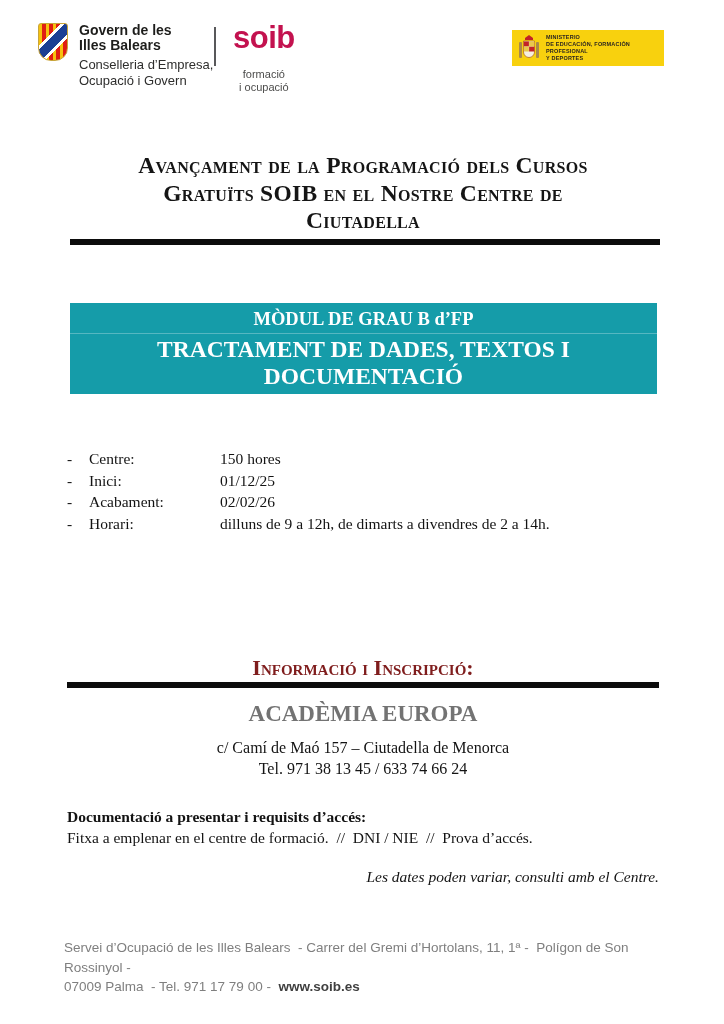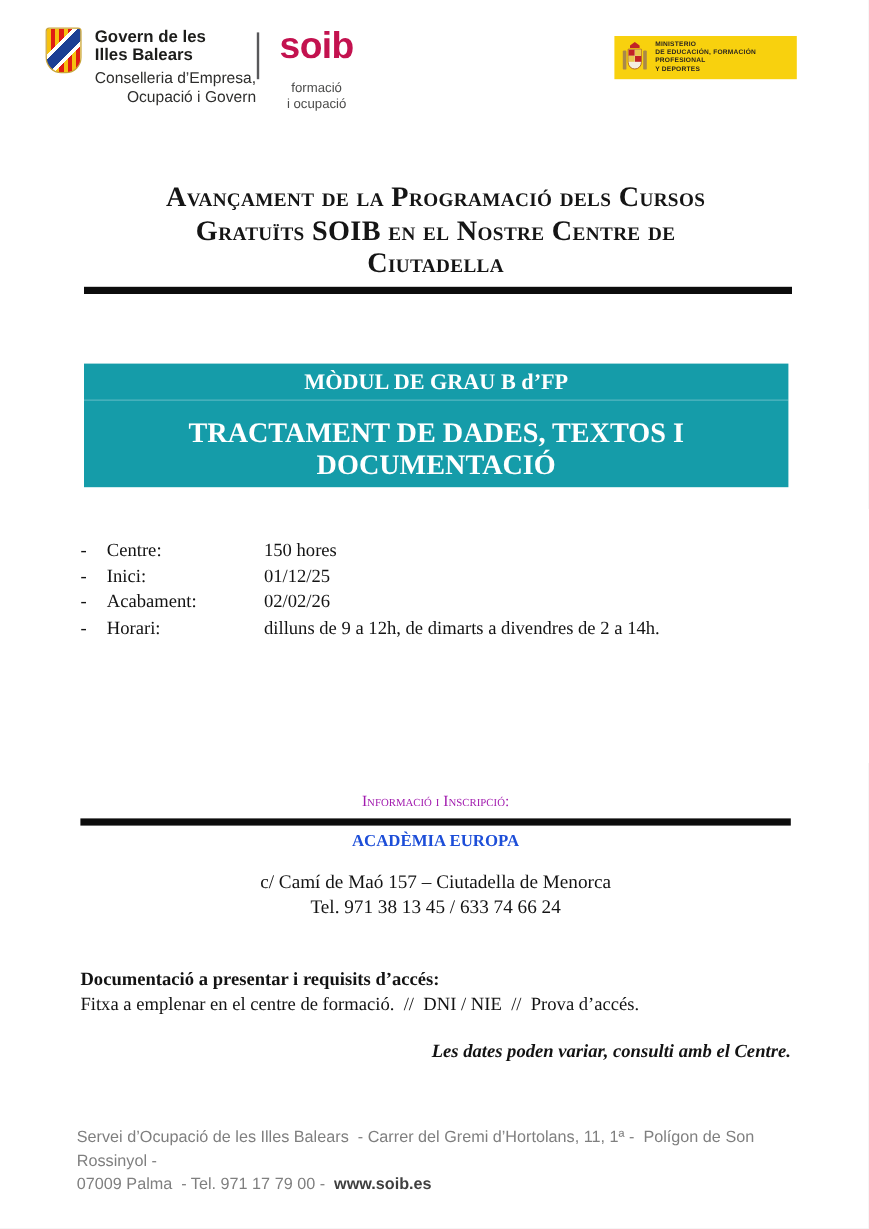--- a/index.html
+++ b/index.html
@@ -14,21 +14,21 @@
   .govern-logo{position:absolute;left:38px;top:23px;display:flex;align-items:flex-start;}
   .shield{
     width:28px;height:36px;flex:0 0 28px;
     border:1px solid #c9a53a;border-radius:3px 3px 13px 13px;
     background:
       linear-gradient(135deg, rgba(0,0,0,0) 34%, #ffffff 34%, #ffffff 40%, #1c3f94 40%, #1c3f94 60%, #ffffff 60%, #ffffff 66%, rgba(0,0,0,0) 66%),
       repeating-linear-gradient(90deg, #f6c20f 0 3.5px, #e01e13 3.5px 7px);
   }
   .govern-text{margin-left:11px;font-family:"Liberation Sans",sans-serif;}
   .govern-name{font-size:14px;line-height:15px;font-weight:bold;color:#1d1d1b;}
-  .govern-dept{font-size:13px;line-height:16px;color:#2e2e2d;margin-top:4px;text-align:right;}
+  .govern-dept{font-size:13px;line-height:16px;color:#2e2e2d;margin-top:4px;}
   .header-divider{position:absolute;left:214px;top:27px;width:2px;height:39px;background:#58585a;}
   .soib-logo{position:absolute;left:233px;top:24px;font-family:"Liberation Sans",sans-serif;text-align:center;}
   .soib-word{font-size:31px;line-height:27px;font-weight:800;letter-spacing:-0.5px;color:#c3124f;}
   .soib-tag{font-size:11px;line-height:13px;color:#4c4c4b;margin-top:17px;}
   .ministry-logo{
     position:absolute;left:512px;top:30px;width:152px;height:36px;background:#f8d10e;
     display:flex;align-items:center;padding-left:6px;box-sizing:border-box;
   }
   .ministry-emblem{flex:0 0 22px;margin-right:6px;}
   .ministry-text{
@@ -43,46 +43,46 @@
     font-variant:small-caps;letter-spacing:.3px;
   }
   .title-rule{position:absolute;left:70px;top:239px;width:590px;height:6px;background:#0c0c0c;}
 
   
   .course-box{
     position:absolute;left:70px;top:303px;width:587px;background:#159ca9;
     color:#ffffff;text-align:center;font-weight:bold;
   }
   .course-level{font-size:18.5px;line-height:21px;padding:6px 8px 3px;}
-  .course-name{font-size:23.5px;line-height:27px;padding:14px 8px 4px;border-top:1px solid rgba(255,255,255,.28);}
+  .course-name{font-size:23.5px;line-height:27px;padding:2px 8px 4px;border-top:1px solid rgba(255,255,255,.28);}
   .course-subtitle{font-size:15px;line-height:18.5px;padding:3px 28px 8px;border-top:1px solid rgba(255,255,255,.28);}
 
   
   .details{position:absolute;left:67px;top:448px;width:586px;font-size:15.5px;line-height:21.5px;color:#131313;}
   .detail-row{display:flex;}
   .detail-dash{width:22px;flex:0 0 22px;}
   .detail-label{width:131px;flex:0 0 131px;}
   .detail-value{flex:1;}
 
   
   .info{position:absolute;left:67px;top:657px;width:592px;text-align:center;}
-  .info-heading{font-variant:small-caps;font-weight:normal;font-size:13px;line-height:22px;color:#a21caf;}
+  .info-heading{font-variant:small-caps;font-weight:bold;font-size:22px;line-height:22px;color:#7f1d1d;}
   .info-rule{height:6px;background:#0c0c0c;margin-top:3px;}
-  .info-center-name{font-weight:bold;font-size:14px;line-height:24px;margin-top:2px;color:#1d4ed8;}
+  .info-center-name{font-weight:bold;font-size:23px;line-height:24px;margin-top:14px;color:#737373;}
   .info-address{font-size:16px;line-height:21px;margin-top:11px;}
   .info-phone{font-size:16px;line-height:21px;}
 
   
   .req{position:absolute;left:67px;top:806px;width:612px;font-size:15.5px;line-height:21px;color:#131313;}
   .req-heading{font-weight:bold;}
 
   
   .note{
     position:absolute;left:67px;top:868px;width:592px;text-align:right;
-    font-weight:bold;font-style:italic;font-size:15.5px;color:#131313;
+    font-weight:normal;font-style:italic;font-size:15.5px;color:#131313;
   }
 
   
   .footer{
     position:absolute;left:64px;top:938px;width:626px;
     font-family:"Liberation Sans",sans-serif;font-size:13.5px;line-height:19.5px;color:#7f7f7f;
   }
   .footer-site{font-weight:bold;color:#3f3f3f;text-decoration:none;}
 </style>
 </head>

